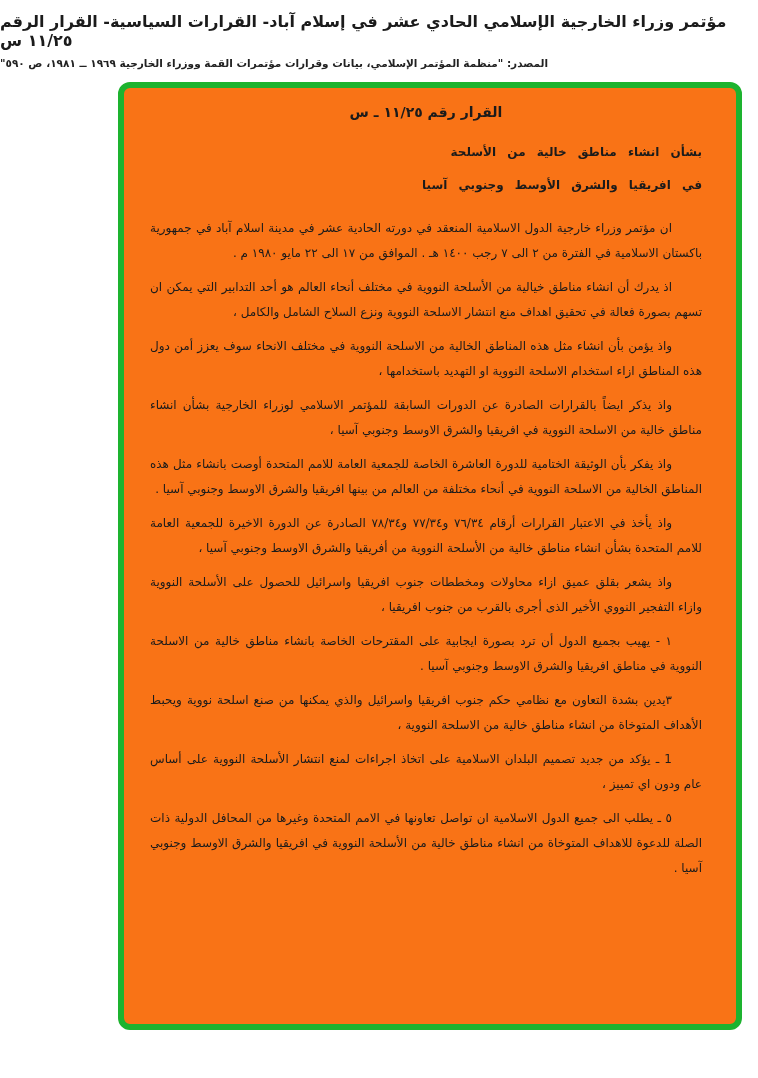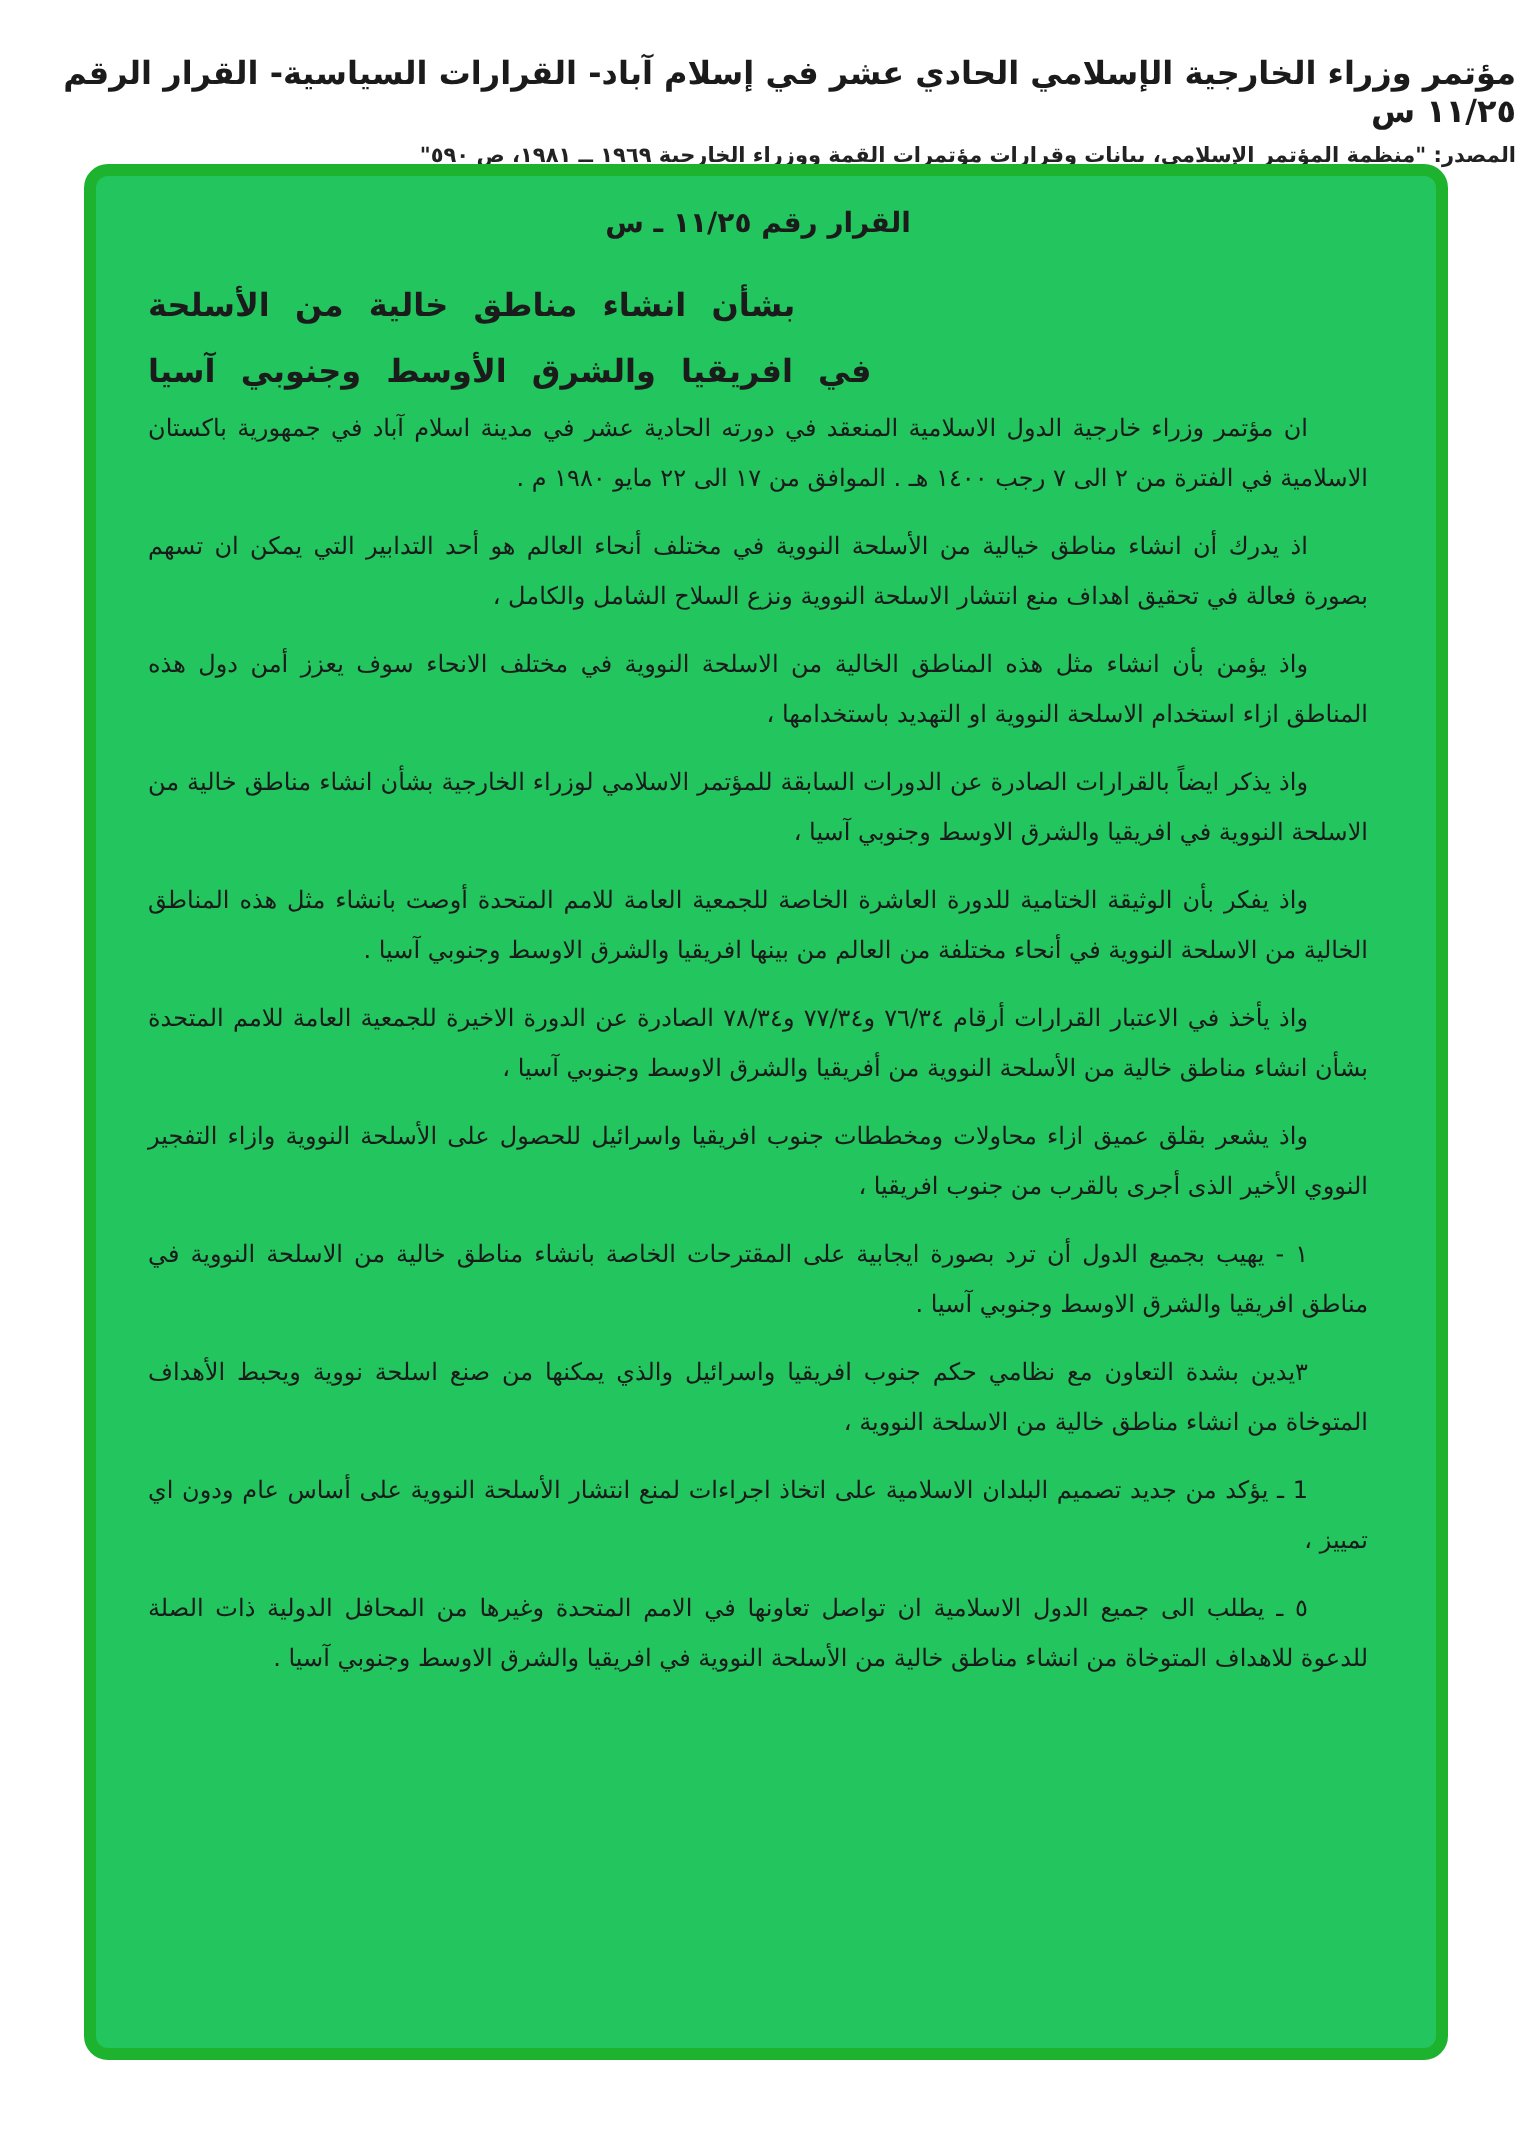--- a/index.html
+++ b/index.html
@@ -11,60 +11,61 @@
     width: 758px;
     height: 1078px;
     position: relative;
     overflow: hidden;
     font-family: "DejaVu Sans", sans-serif;
     color: #1b1b1b;
     direction: rtl;
   }
   
   .page-header {
-    text-align: right;
-    padding-top: 27px;
+    text-align: left;
+    padding-top: 12px;
   }
   .page-header .main-line {
     font-size: 16px;
     font-weight: bold;
     letter-spacing: 0.2px;
   }
   .page-header .source-line {
     font-size: 10.5px;
     font-weight: bold;
     margin-top: 7px;
     color: #222;
   }
   
   .doc-frame {
     position: absolute;
     top: 82px;
-    right: 34px;
-    width: 682px;
+    right: 16px;
+    width: 624px;
     height: 948px;
     box-sizing: border-box;
     border: 6px solid #1db32f;
     border-radius: 12px;
     padding: 12px 34px 18px 26px;
     overflow: hidden;
-    background: #22c55e;
+    background: #f97316;
   }
   .res-number-line {
     text-align: center;
     font-size: 14px;
     font-weight: bold;
     margin: 4px 0 16px 0;
   }
   .res-title {
-    text-align: left;
-    font-size: 16px;
+    text-align: right;
+    font-size: 12px;
     font-weight: bold;
     line-height: 33px;
     word-spacing: 7px;
+    margin-bottom: 14px;
   }
   .doc-body p {
     font-size: 12px;
     line-height: 25px;
     margin: 0 0 9px 0;
     text-align: justify;
     text-indent: 30px;
   }
   .doc-body .lead {
     font-weight: normal;

